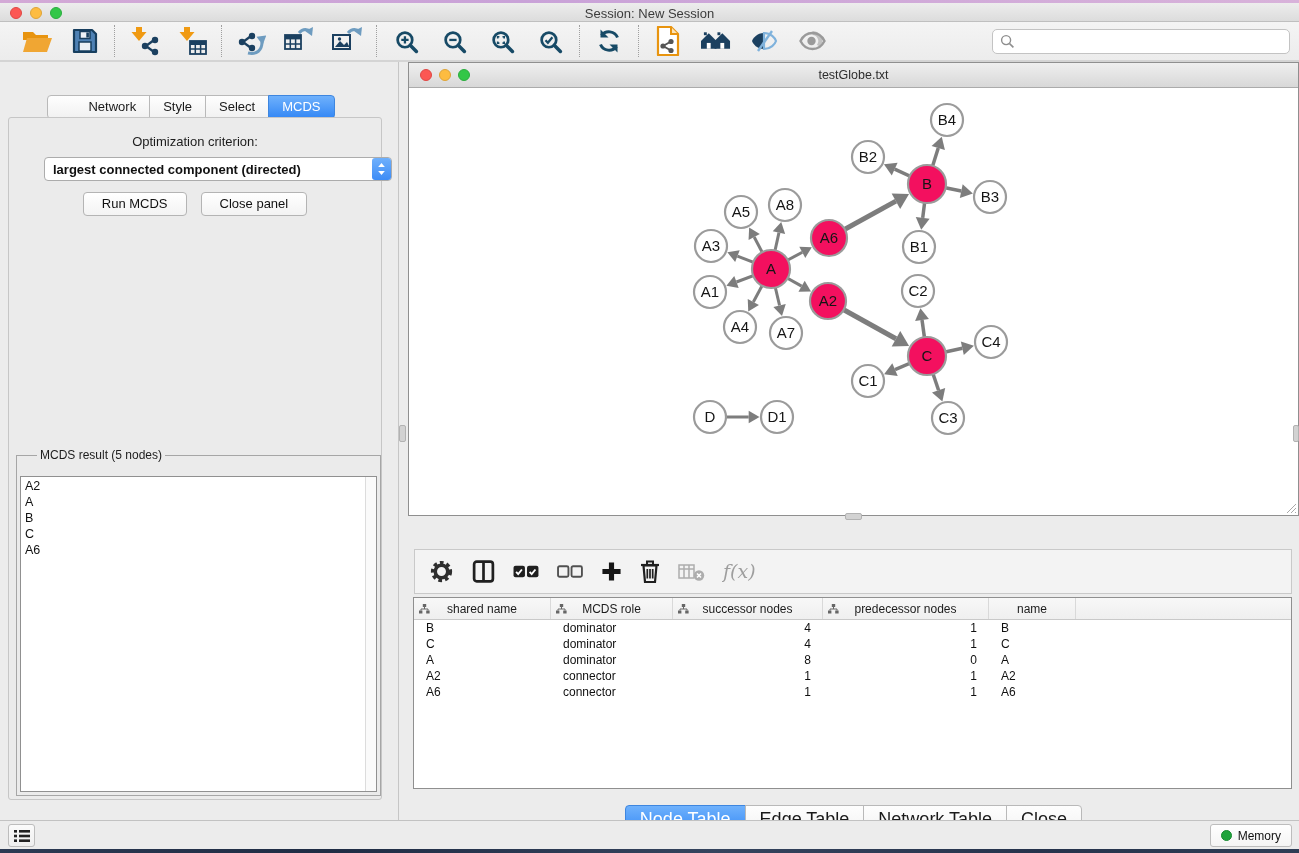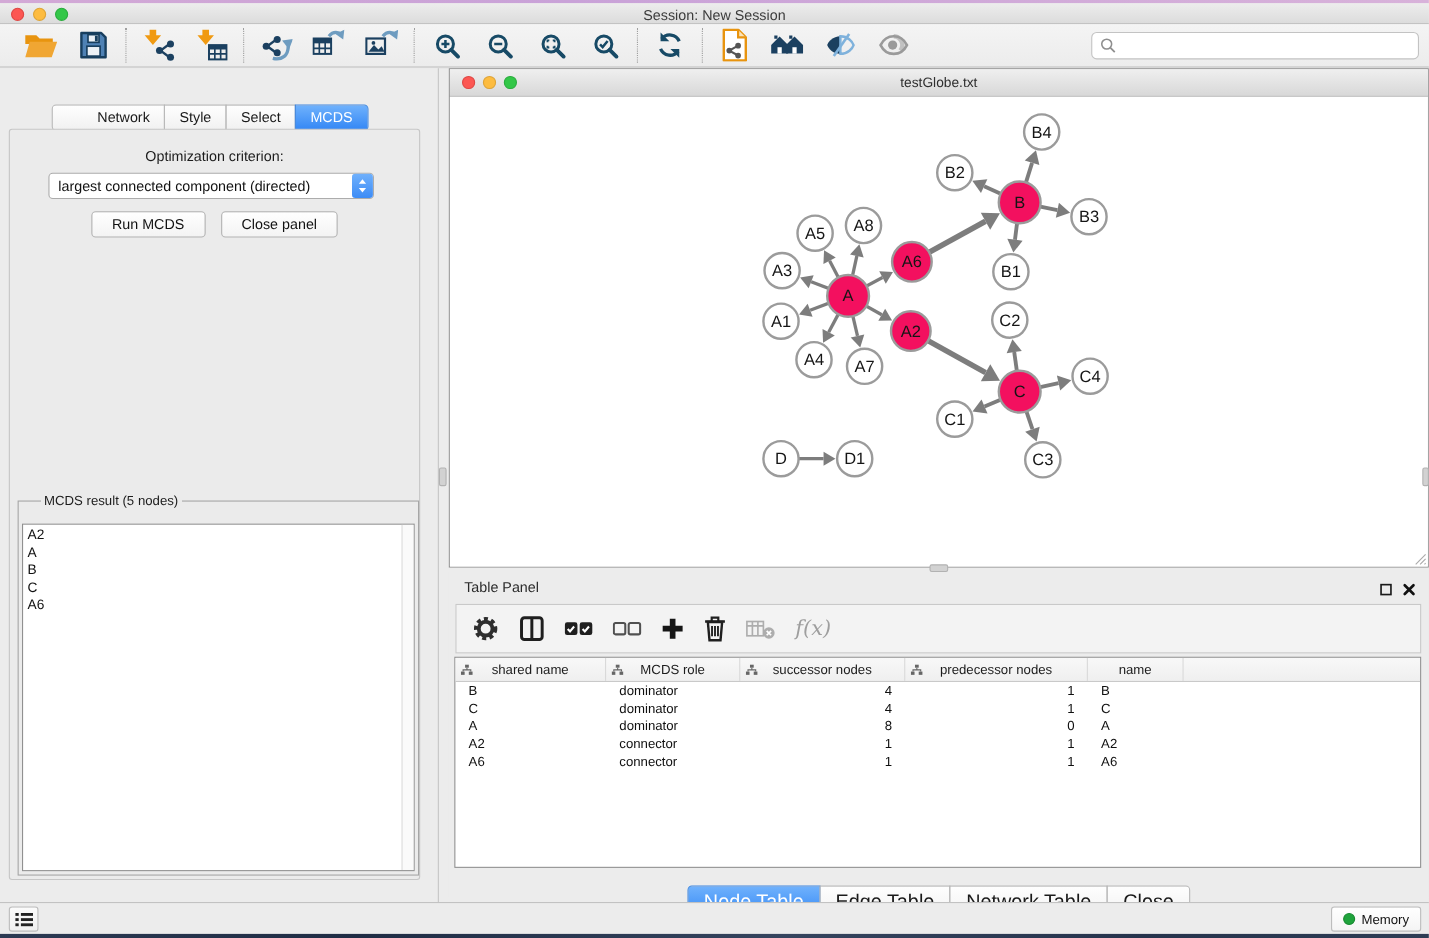--- a/index.html
+++ b/index.html
@@ -38,22 +38,22 @@
   .panel-controls { position:absolute; right:12px; top:9px; display:flex; gap:8px; }
   .panel-controls .icon { width:13px; height:13px; cursor:pointer; }
   #cp-tabs { position:absolute; top:33px; left:0; right:16px; display:flex; justify-content:center; }
   .tab { font-size:13px; color:#1A1A1A; background:linear-gradient(#FEFEFE,#F1F1F1); border:1px solid #B9B9B9;
     padding:3px 13px 4px 13px; margin-left:-1px; cursor:pointer; }
   .tab:first-child { border-radius:4px 0 0 4px; margin-left:0;padding-left:40px; }
   .tab:last-child { border-radius:0 4px 4px 0; }
   .tab.selected { background:linear-gradient(#6FB1FC,#3387F5); color:#fff; border-color:#3E86DF; }
   #cp-content { position:absolute; top:55px; left:8px; right:16px; bottom:20px; border:1px solid #C6C6C6; border-radius:3px; background:#EBEBEB; }
   #opt-label { position:absolute; top:16px; left:0; right:0; text-align:center; font-size:13px; color:#1C1C1C; }
-  #criterion-select { position:absolute; top:39px; left:35px; width:296px; height:24px; background:#fff;
-    border:1px solid #ACACAC; border-radius:4px; display:flex; align-items:center; cursor:pointer; }
+  #criterion-select { position:absolute; top:39px; left:35px; width:348px; height:24px; background:#fff;
+    border:1px solid #ACACAC; border-radius:4px; display:flex; align-items:center; cursor:pointer;font-weight:bold; }
   #criterion-select .sel-text { flex:1; font-size:13px; padding-left:8px; color:#111; white-space:nowrap; }
   #criterion-select .spinner { width:19px; height:22px; margin-right:0px; border-radius:3px;
     background:linear-gradient(#6FB0FC,#3D8CF6); display:flex; align-items:center; justify-content:center; }
   #cp-buttons { position:absolute; top:74px; left:0; right:0; display:flex; justify-content:center; gap:14px; }
   .push-btn { font-size:13px; color:#111; background:linear-gradient(#FFFFFF,#F3F3F3); border:1px solid #B4B4B4;
     border-radius:4px; padding:3px 18px 4px 18px; cursor:pointer; }
   #mcds-result { position:absolute; left:7px; right:0px; top:330px; bottom:3px; border:1px solid #A6A6A6; padding:2px; }
   #mcds-result legend { font-size:12px; color:#1C1C1C; padding:0 3px; margin-left:18px; }
   #mcds-listbox { position:absolute; left:3px; right:3px; top:14px; bottom:3px; background:#fff; border:1px solid #909090; overflow:hidden; }
   #mcds-list { position:absolute; left:0; top:1px; right:12px; }
@@ -509,35 +509,20 @@
       </g>
     </svg>
   </div>
 </div>
 
 <span class="splitter" id="split-left"></span>
 <span class="splitter" id="split-right"></span>
 <span class="splitter" id="split-bottom"></span>
 
 <div id="table-panel">
-  <div id="tp-header">
-    <span class="ptitle">Table Panel</span>
-    <span class="panel-controls">
-      <span class="icon">
-          <svg width="12" height="12" viewBox="0 0 12 12">
-            <rect x="1.5" y="1.5" width="9" height="9" fill="none" stroke="#1A1A1A" stroke-width="1.5"></rect>
-          </svg>
-        </span>
-      <span class="icon">
-          <svg width="12" height="12" viewBox="0 0 12 12">
-            <path d="M2 2l8 8M10 2l-8 8" stroke="#111" stroke-width="2.4" stroke-linecap="round"></path>
-          </svg>
-        </span>
-    </span>
-  </div>
   <div id="table-toolbar">
     <div id="table-toolbar-icons">
         <span class="icon">
           <svg width="25" height="25" viewBox="0 0 24 24">
             <circle cx="12" cy="12" r="8" fill="none" stroke="#2E2E2E" stroke-width="4.4" stroke-dasharray="3.3 2.7"></circle>
             <circle cx="12" cy="12" r="6" fill="none" stroke="#2E2E2E" stroke-width="3.4"></circle>
           </svg>
         </span>
         <span class="icon">
           <svg width="25" height="25" viewBox="0 0 24 24">

